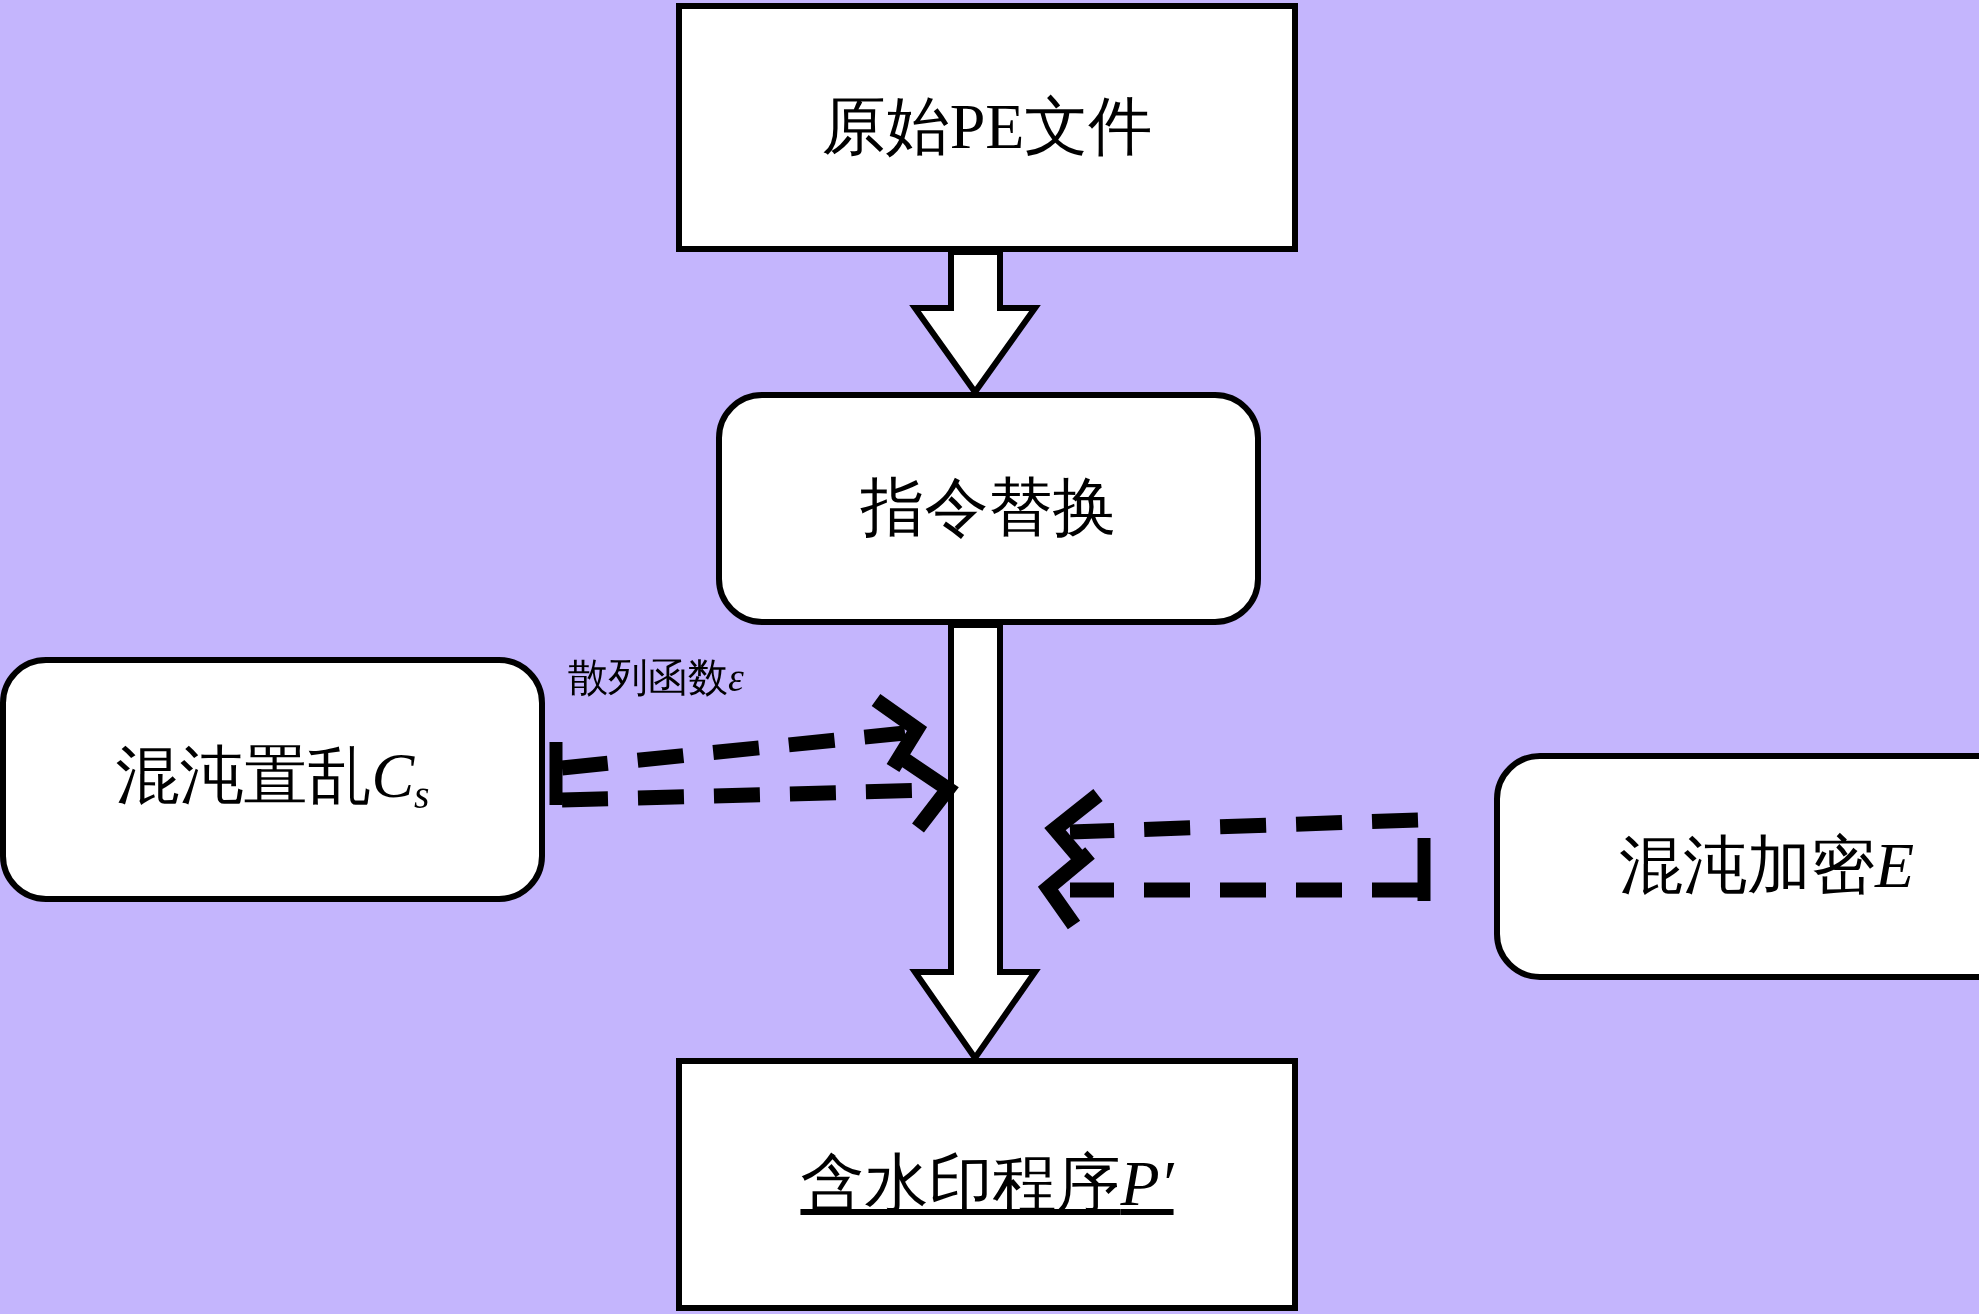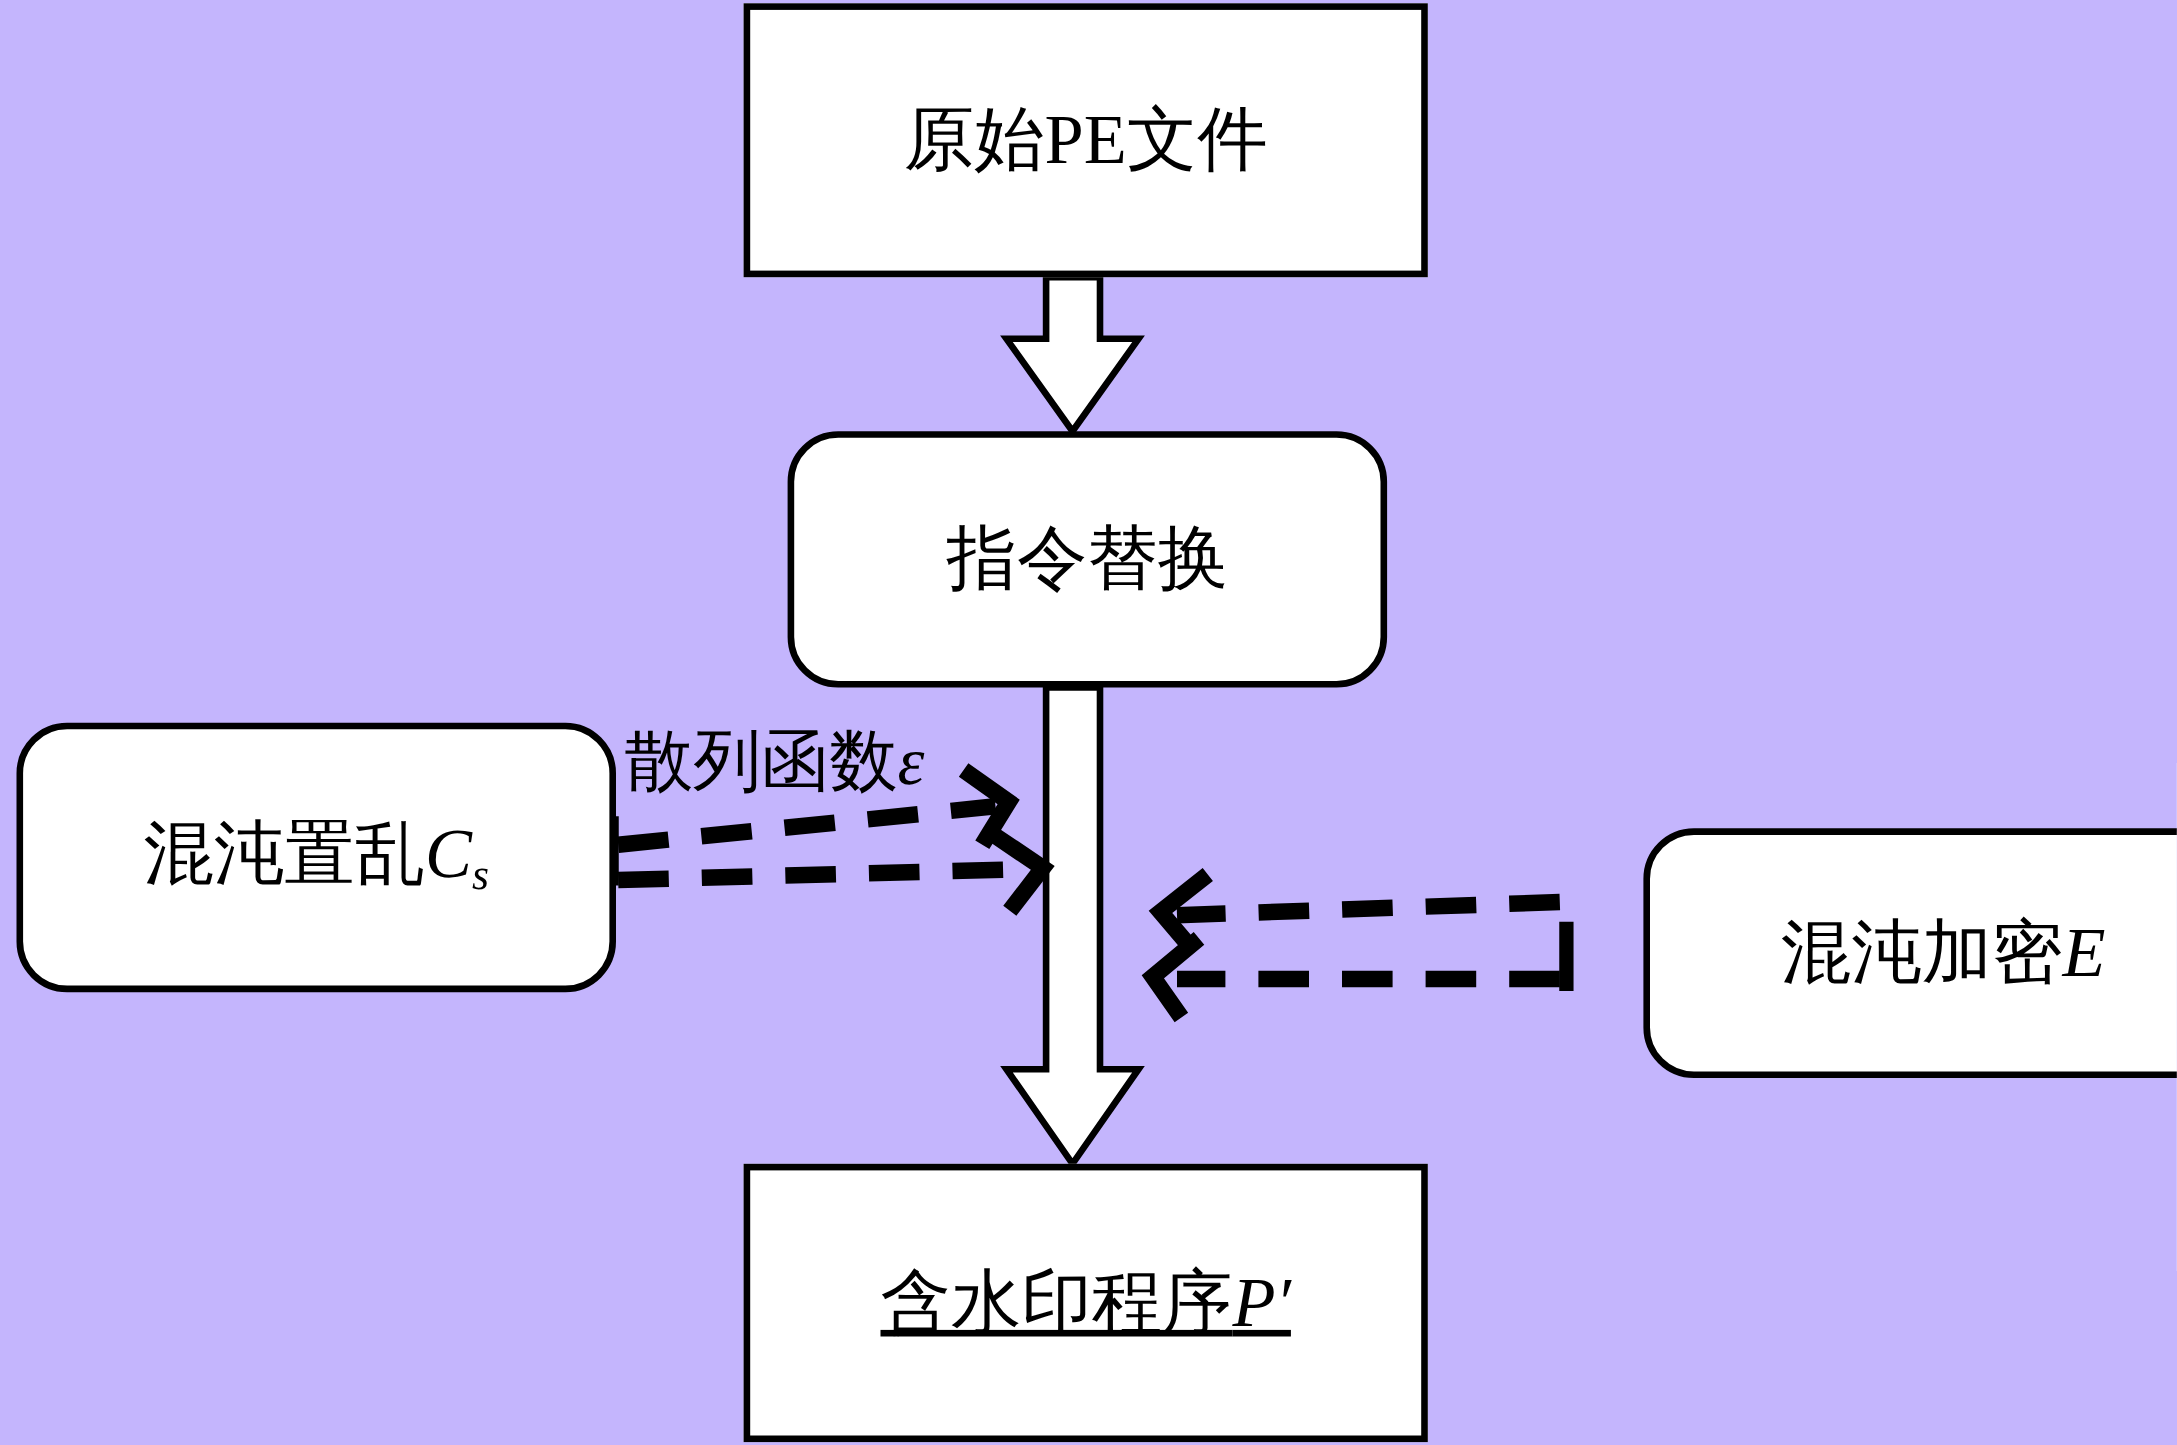--- a/index.html
+++ b/index.html
@@ -41,21 +41,21 @@
     font-style: italic;
     font-family: "Liberation Serif", "DejaVu Serif", serif;
   }
   .ital sub {
     font-style: italic;
     font-size: 0.62em;
     vertical-align: -0.28em;
   }
   .edge-label {
     position: absolute;
-    font-size: 62px;
+    font-size: 40px;
     color: #000000;
     white-space: nowrap;
   }
   svg.overlay {
     position: absolute;
     left: 0;
     top: 0;
     width: 1979px;
     height: 1314px;
     pointer-events: none;
@@ -104,21 +104,21 @@
   </svg>
 
   <div class="node" style="left:676px; top:3px; width:622px; height:249px;">
     <span class="lbl">原始PE文件</span>
   </div>
 
   <div class="node rounded" style="left:716px; top:392px; width:545px; height:233px;justify-content:center;">
     <span class="lbl">指令替换</span>
   </div>
 
-  <div class="node rounded" style="left:15px; top:657px; width:545px; height:245px;">
+  <div class="node rounded" style="left:0; top:657px; width:545px; height:245px;">
     <span class="lbl">
       <span>混沌置乱</span><span class="ital"><span>C</span><sub>s</sub></span>
     </span>
   </div>
 
   <div class="node rounded" style="left:1494px; top:753px; width:545px; height:227px;">
     <span class="lbl">
       <span>混沌加密</span><span class="ital">E</span>
     </span>
   </div>

